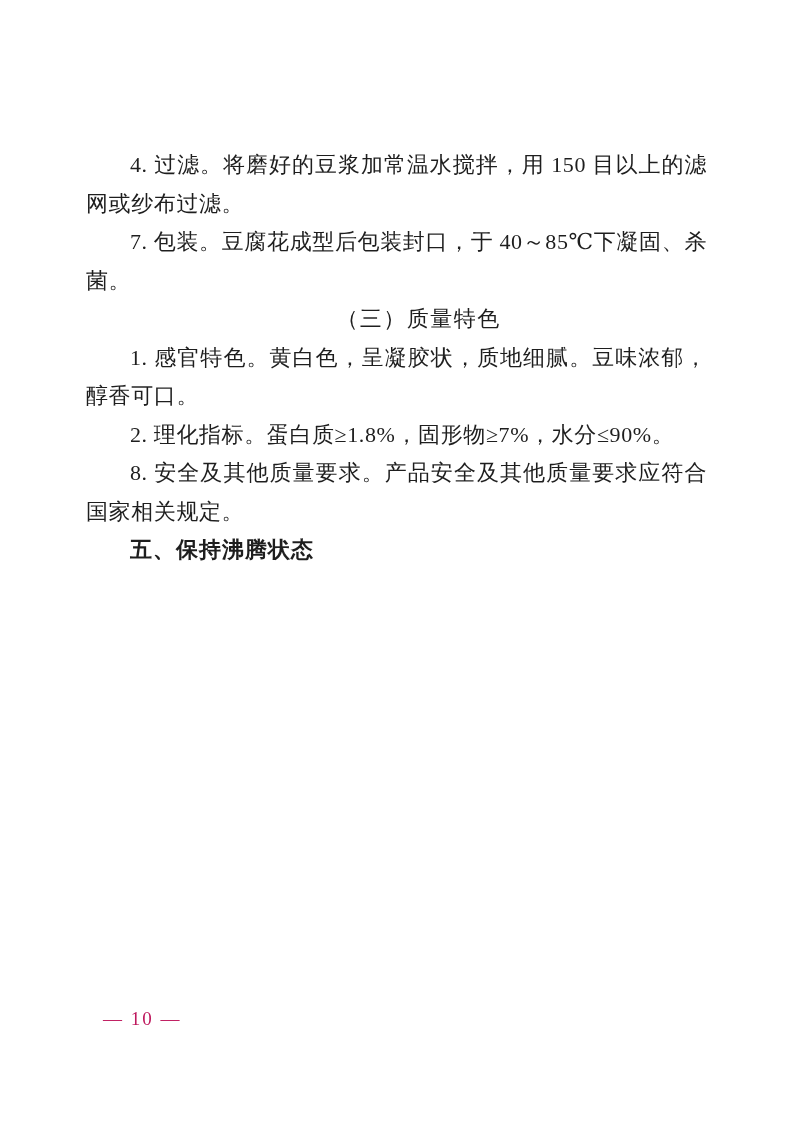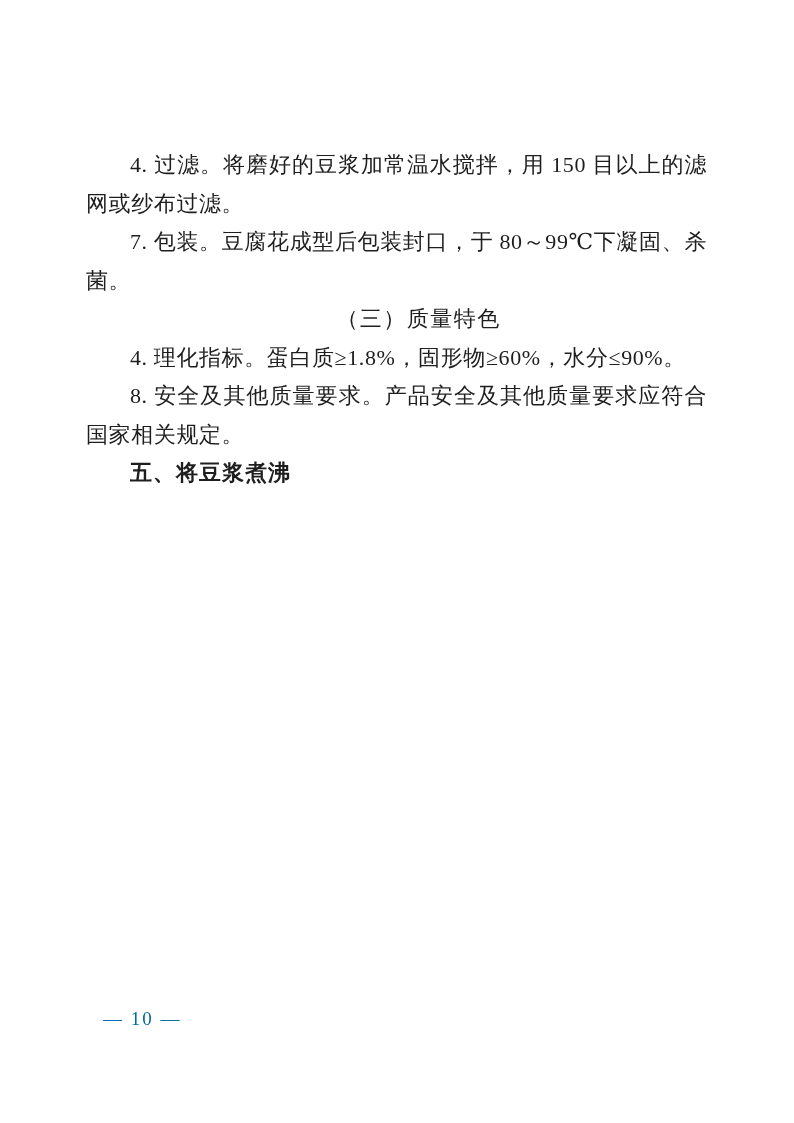--- a/index.html
+++ b/index.html
@@ -42,30 +42,31 @@
   .content p.kaiti-heading {
     text-align: center;
     letter-spacing: 1.5px;
   }
   .footer {
     position: absolute;
     left: 103px;
     top: 1008px;
     font-size: 19px;
     letter-spacing: 2px;
-    color: #0369a1;
+    color: #be185d;
     font-family: "Liberation Serif", "DejaVu Serif", serif;
   }
 </style>
 </head>
 <body>
 
 <div class="page">
   <div class="content" id="doc-body">
       <p class="body-p">4. 过滤。将磨好的豆浆加常温水搅拌，用 150 目以上的滤网或纱布过滤。</p>
-      <p class="body-p">7. 包装。豆腐花成型后包装封口，于 80～99℃下凝固、杀菌。</p>
+      <p class="body-p">7. 包装。豆腐花成型后包装封口，于 40～85℃下凝固、杀菌。</p>
       <p class="kaiti-heading">（三）质量特色</p>
-      <p class="body-p">4. 理化指标。蛋白质≥1.8%，固形物≥60%，水分≤90%。</p>
+      <p class="body-p">1. 感官特色。黄白色，呈凝胶状，质地细腻。豆味浓郁，醇香可口。</p>
+      <p class="body-p">2. 理化指标。蛋白质≥1.8%，固形物≥7%，水分≤90%。</p>
       <p class="body-p">8. 安全及其他质量要求。产品安全及其他质量要求应符合国家相关规定。</p>
-      <p class="bold-heading">五、将豆浆煮沸</p>
+      <p class="bold-heading">五、保持沸腾状态</p>
     </div>
   <div class="footer">— 10 —</div>
 </div>
 
 </body></html>

